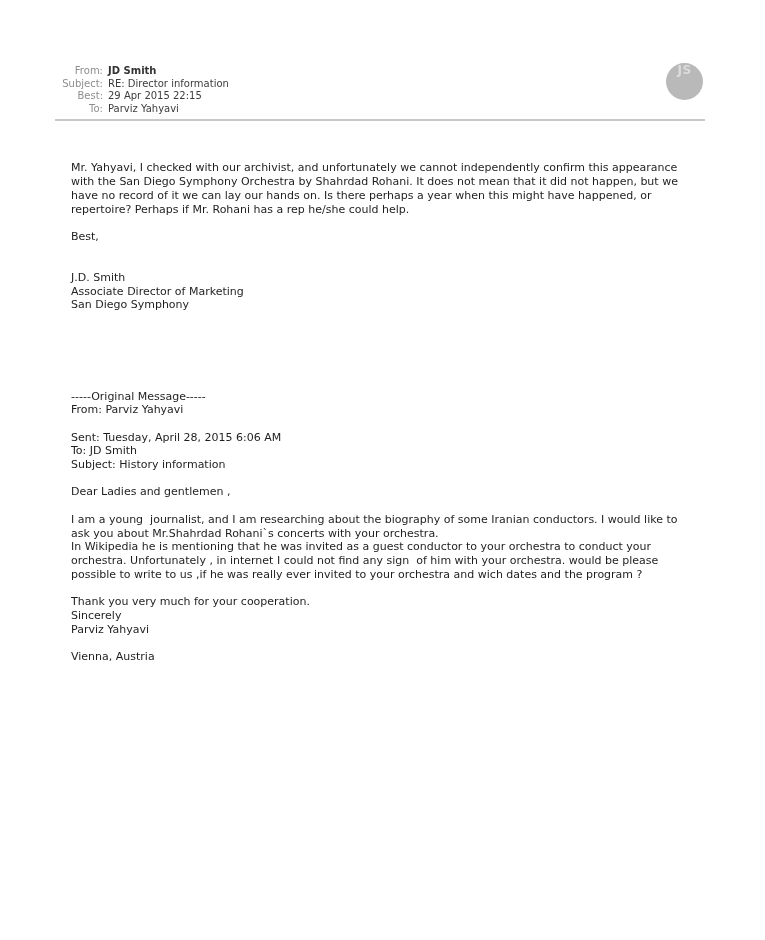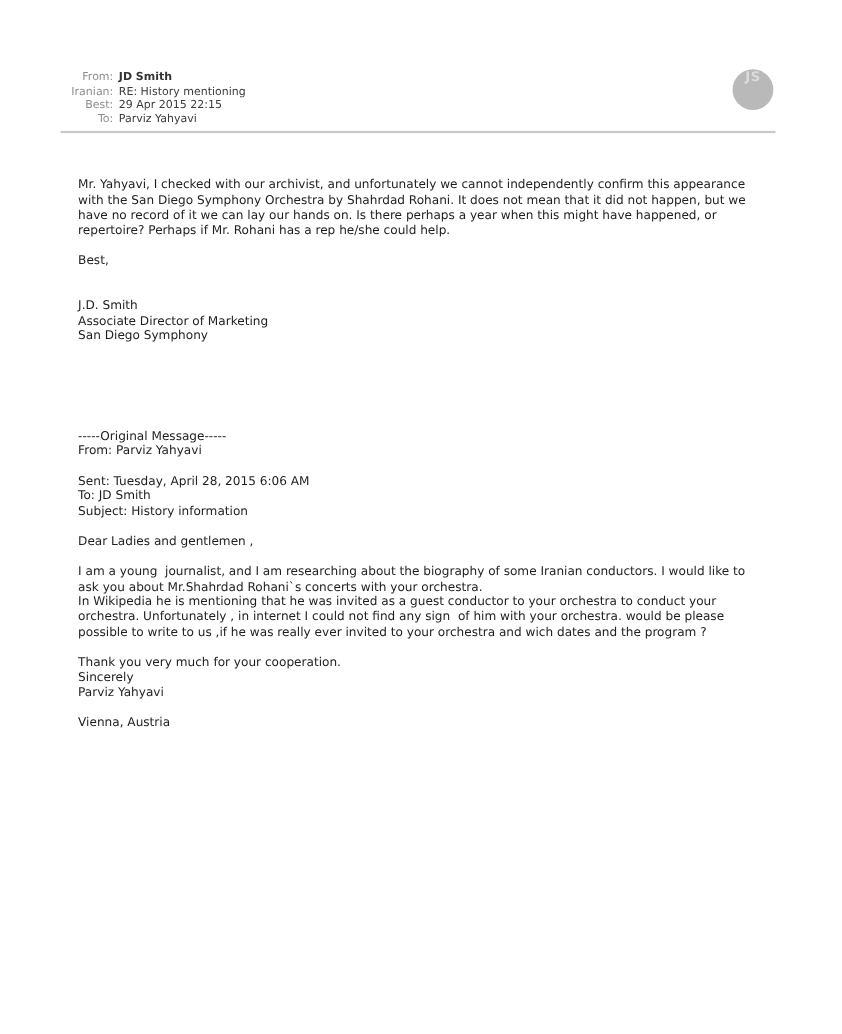--- a/index.html
+++ b/index.html
@@ -72,22 +72,22 @@
 <body>
 
 <div class="page">
 
   <div class="email-header">
     <div class="field-row">
       <span class="field-label">From:</span>
       <span class="field-value bold">JD Smith</span>
     </div>
     <div class="field-row">
-      <span class="field-label">Iranian:</span>
-      <span class="field-value">RE: History mentioning</span>
+      <span class="field-label">Subject:</span>
+      <span class="field-value">RE: Director information</span>
     </div>
     <div class="field-row">
       <span class="field-label">Best:</span>
       <span class="field-value">29 Apr 2015 22:15</span>
     </div>
     <div class="field-row">
       <span class="field-label">To:</span>
       <span class="field-value">Parviz Yahyavi</span>
     </div>
   </div>

